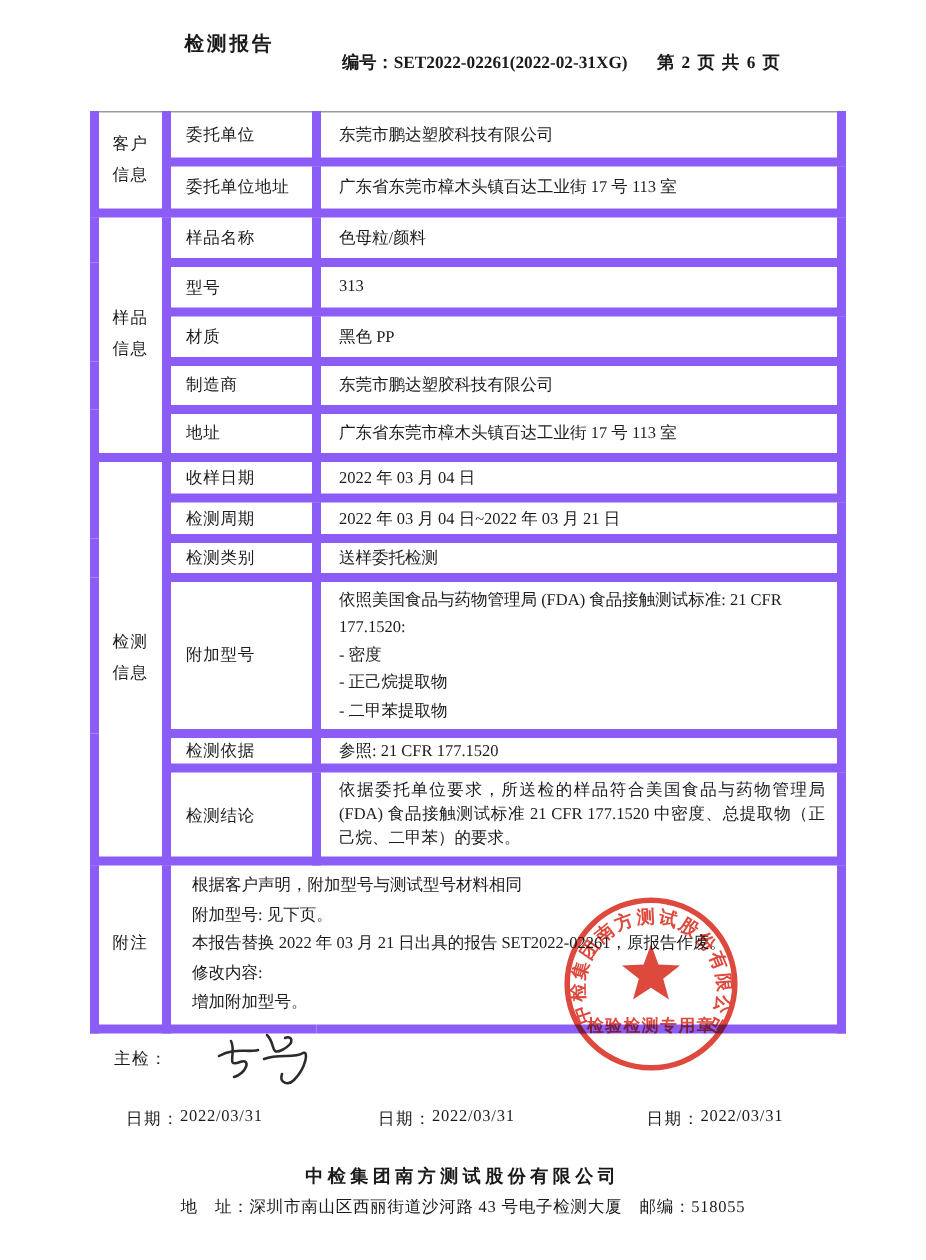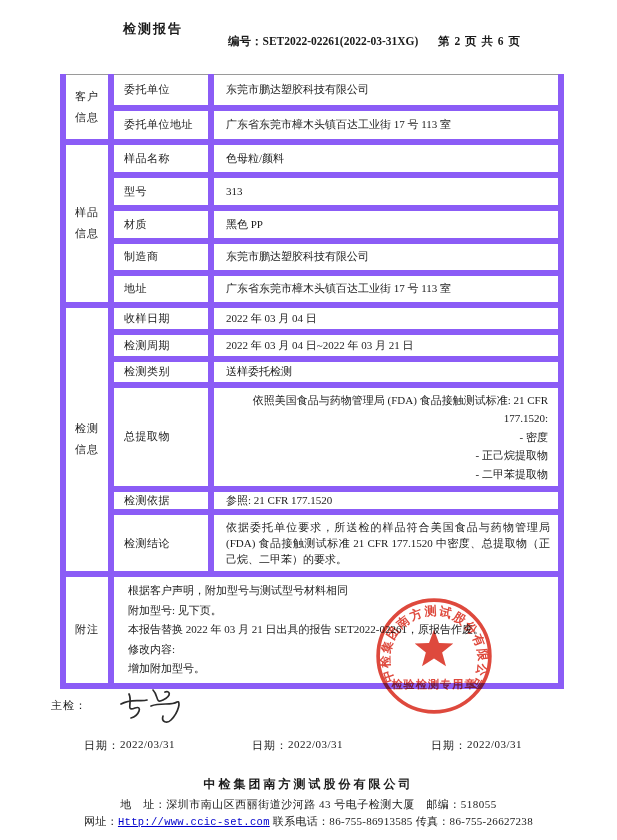--- a/index.html
+++ b/index.html
@@ -13,29 +13,29 @@
   .hdr-page { position:absolute; left:438px; top:34px; font-size:11.5px; font-weight:bold; letter-spacing:1px; }
 
   
   .report-table { position:absolute; left:60px; top:74px; width:498px; border-collapse:collapse; table-layout:fixed; }
   .report-table td { border:6px solid #8b5cf6; font-size:11px; vertical-align:middle; color:#1c1c1c; }
   .report-table { border:1.5px solid #9a9a9a; }
   tr.sec-start td { border-top:1.5px solid #9a9a9a; }
   td.sec-label { text-align:center; white-space:pre-line; line-height:21px; letter-spacing:1px; }
   td.lbl { padding-left:10px; letter-spacing:0.5px; }
   td.val { padding-left:12px; }
-  td.multi { white-space:pre-line; line-height:18.5px; padding:3px 10px 3px 12px;text-align:right; }
+  td.multi { white-space:pre-line; line-height:18.5px; padding:3px 10px 3px 12px; }
   td.conclusion { line-height:16px; padding:4px 8px 4px 12px; text-align:justify; }
   td.notes { white-space:pre-line; line-height:19.5px; padding:4px 10px 4px 14px; }
   .h33 td { height:33px; } .h34 td { height:34px; } .h32 td { height:32px; }
   .h27 td { height:27px; } .h26 td { height:26px; }
   .h89 td { height:89px; } .h23 td { height:23px; } .h47 td { height:47px; } .h98 td { height:98px; }
 
   
-  .sig-area { position:absolute; left:43px; top:682px; width:498px; height:46px; display:flex; }
+  .sig-area { position:absolute; left:68px; top:682px; width:498px; height:46px; display:flex; }
   .sig-col { position:relative; height:100%; }
   .sig-col.c1 { width:168px; } .sig-col.c2 { width:179px; } .sig-col.c3 { width:151px; }
   .sig-role { position:absolute; left:8px; top:16px; font-size:11px; letter-spacing:1px; }
   .sig-svg { position:absolute; top:0; }
   .date-row { position:absolute; left:76px; top:738px; width:498px; display:flex; font-size:11px; }
   .date-col { display:flex; }
   .date-col.c1 { width:168px; } .date-col.c2 { width:179px; } .date-col.c3 { width:151px; }
   .date-lbl { margin-left:8px; letter-spacing:1px; }
   .date-val { letter-spacing:0.5px; }
 
@@ -48,21 +48,21 @@
   .f-addr { font-size:11px; margin-top:4px; letter-spacing:0.5px; }
   .f-contact { font-size:11px; margin-top:2px; letter-spacing:0.3px; }
   .f-link { color:#0000cc; text-decoration:underline; font-family:"Liberation Mono","DejaVu Sans Mono",monospace; font-size:10.5px; }
 </style>
 </head>
 <body>
 
 <div class="page">
 
   <div class="hdr-title">检测报告</div>
-  <div class="hdr-no">编号：SET2022-02261(2022-03-31XG)</div>
+  <div class="hdr-no">编号：SET2022-02261(2022-02-31XG)</div>
   <div class="hdr-page">第 2 页 共 6 页</div>
 
   <table class="report-table">
     <colgroup>
         <col style="width:48px">
         <col style="width:100px">
         <col style="width:350px">
       </colgroup>
 
     <tbody>
@@ -108,21 +108,21 @@
     </tr>
     <tr class="h27">
       <td class="lbl">检测周期</td>
       <td class="val">2022 年 03 月 04 日~2022 年 03 月 21 日</td>
     </tr>
     <tr class="h26">
       <td class="lbl">检测类别</td>
       <td class="val">送样委托检测</td>
     </tr>
     <tr class="h89">
-      <td class="lbl">总提取物</td>
+      <td class="lbl">附加型号</td>
       <td class="val multi">依照美国食品与药物管理局 (FDA) 食品接触测试标准: 21 CFR
 177.1520:
 - 密度
 - 正己烷提取物
 - 二甲苯提取物</td>
     </tr>
     <tr class="h23">
       <td class="lbl">检测依据</td>
       <td class="val">参照: 21 CFR 177.1520</td>
     </tr>
@@ -179,20 +179,15 @@
         <textPath href="#ringPath" startOffset="2">中检集团南方测试股份有限公司</textPath>
       </text>
       <polygon fill="#dc392c" points="62,36 66.9,49.2 81,49.8 70,58.6 73.8,72.2 62,64.4 50.2,72.2 54,58.6 43,49.8 57.1,49.2"></polygon>
       <text x="62" y="93" text-anchor="middle" font-size="11" fill="#dc392c" font-weight="bold" letter-spacing="1">检验检测专用章</text>
     </svg>
   </div>
 
   <div class="footer">
     <div class="f-company">中检集团南方测试股份有限公司</div>
     <div class="f-addr">地　址：深圳市南山区西丽街道沙河路 43 号电子检测大厦　邮编：518055</div>
-    <div class="f-contact">
-      <span>网址：</span><a class="f-link" href="#">Http://www.ccic-set.com</a>
-      <span>联系电话：86-755-86913585</span>
-      <span>传真：86-755-26627238</span>
-    </div>
   </div>
 
 </div>
 
 </body></html>

